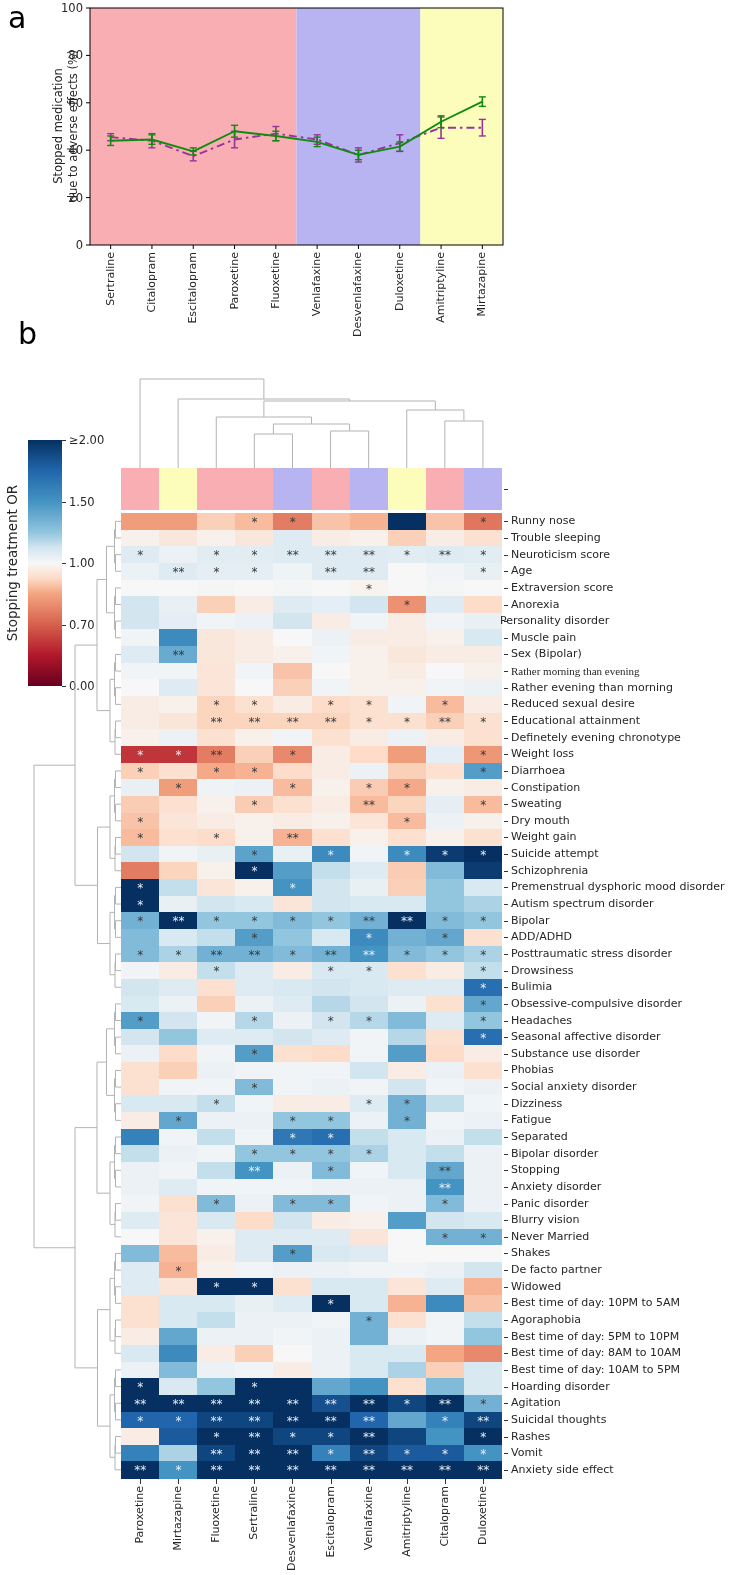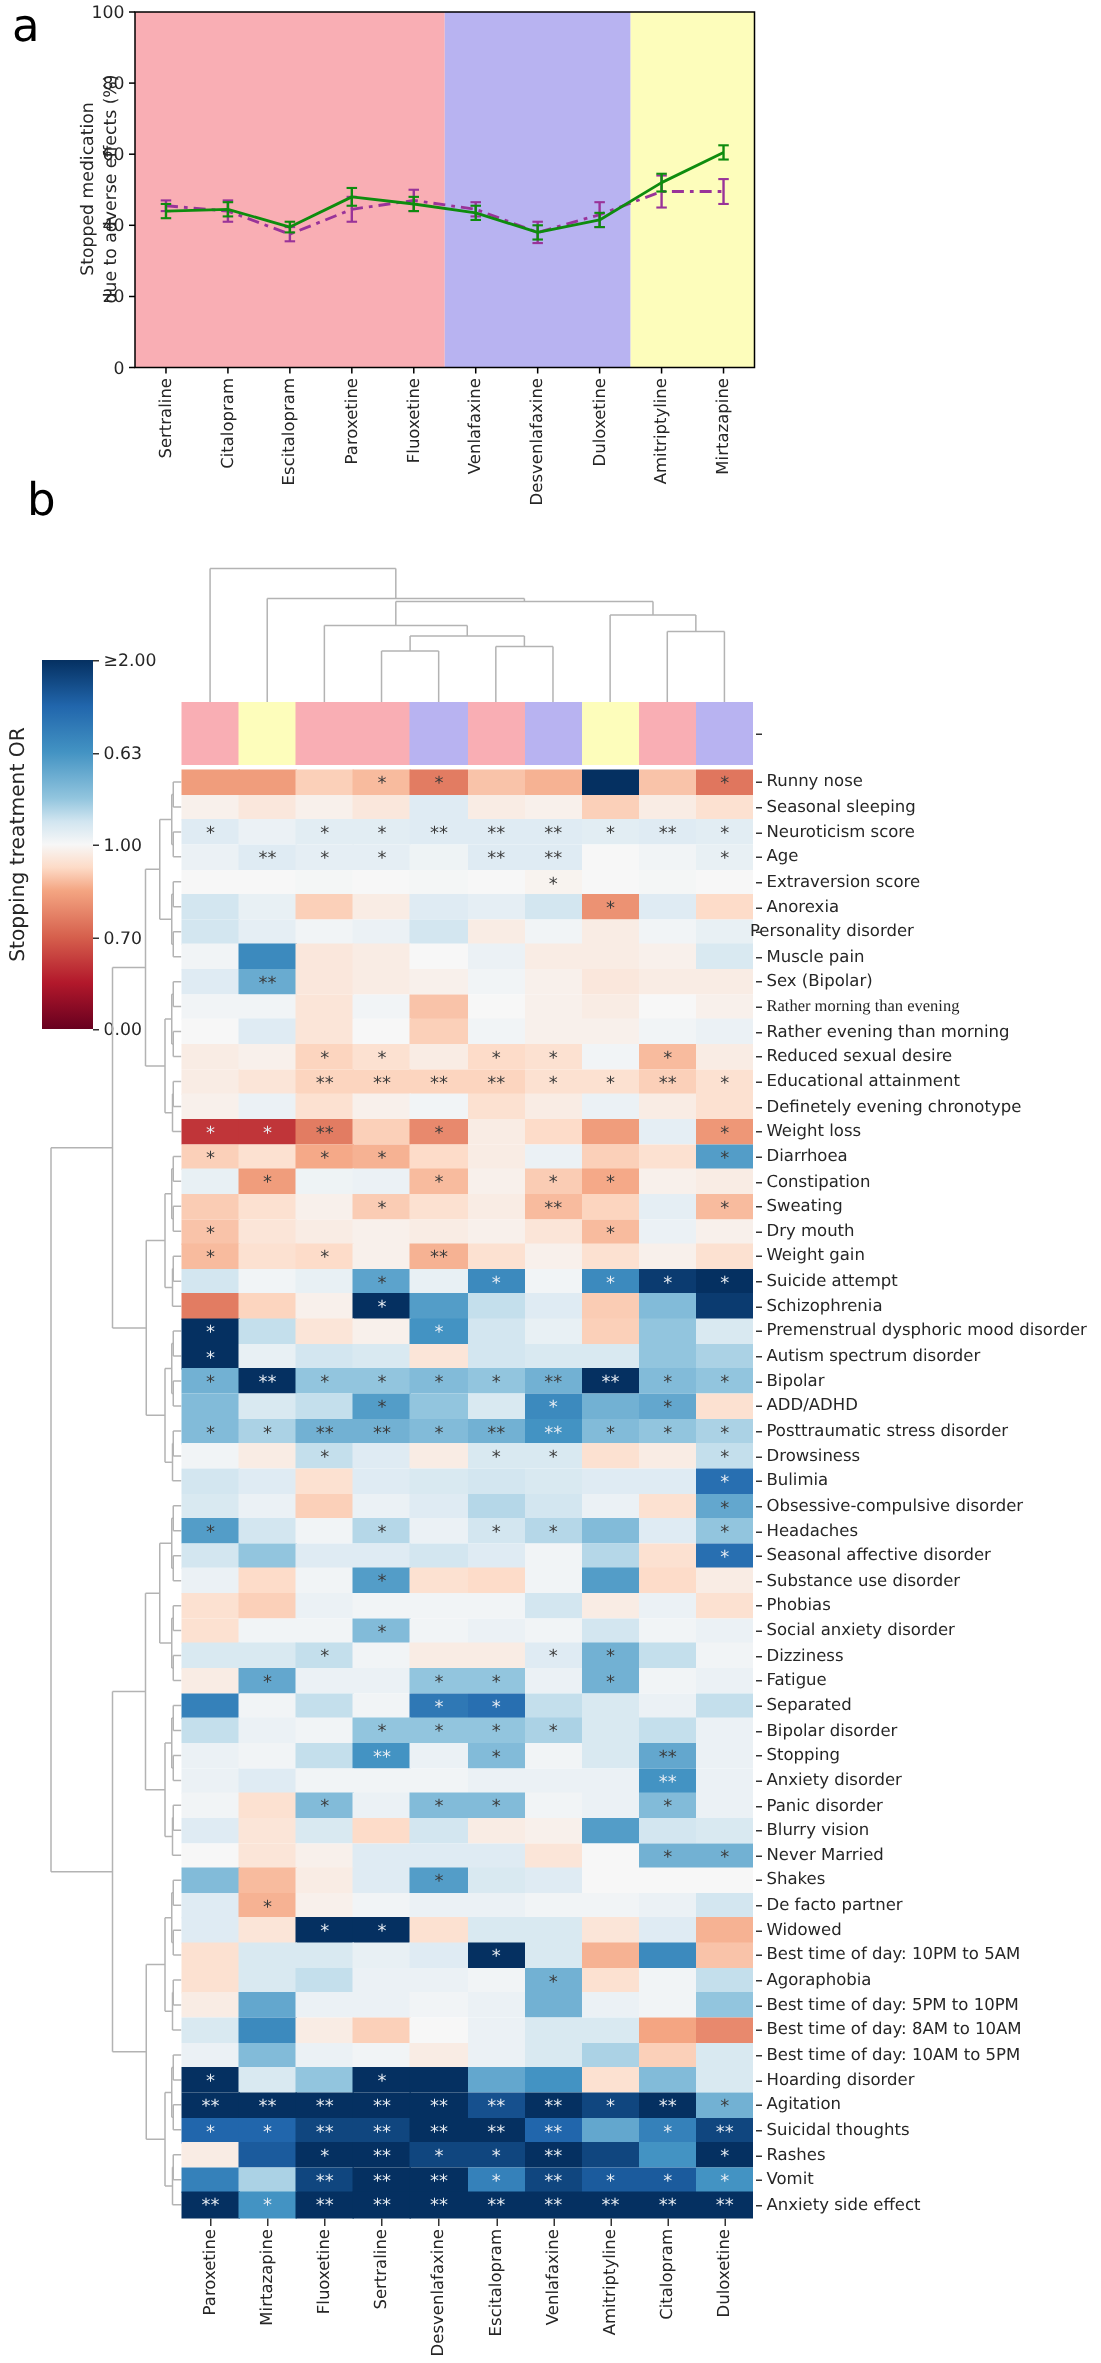--- a/index.html
+++ b/index.html
@@ -141,21 +141,21 @@
 
   <div class="panel-letter" style="left:18px;top:316px;">b</div>
 
   <div id="cbar">
     <div class="cbar-grad"></div>
   </div>
   <div id="cbarTicks">
       <div class="cbtickmark" style="left: 62px; top: 440px;"></div>
       <div class="cbtick" style="left: 69px; top: 433px;">≥2.00</div>
       <div class="cbtickmark" style="left: 62px; top: 501.5px;"></div>
-      <div class="cbtick" style="left: 69px; top: 494.5px;">0.63</div>
+      <div class="cbtick" style="left: 69px; top: 494.5px;">1.50</div>
       <div class="cbtickmark" style="left: 62px; top: 563px;"></div>
       <div class="cbtick" style="left: 69px; top: 556px;">1.00</div>
       <div class="cbtickmark" style="left: 62px; top: 624.5px;"></div>
       <div class="cbtick" style="left: 69px; top: 617.5px;">0.70</div>
       <div class="cbtickmark" style="left: 62px; top: 686px;"></div>
       <div class="cbtick" style="left: 69px; top: 679px;">0.00</div>
     </div>
   <div id="cbarLabel">Stopping treatment OR</div>
 
   <svg id="colDendro" style="left:0;top:375px;" width="734" height="95" viewBox="0 375 734 95">
@@ -1300,21 +1300,21 @@
       </div>
       <div class="cell" style="left: 425.8px; top: 1461.48px; width: 38.6px; height: 17.14px; background: rgb(5, 48, 97);">
         <span style="line-height: 16.64px; color: rgb(233, 238, 244);">**</span>
       </div>
       <div class="cell" style="left: 463.9px; top: 1461.48px; width: 38.6px; height: 17.14px; background: rgb(5, 48, 97);">
         <span style="line-height: 16.64px; color: rgb(233, 238, 244);">**</span>
       </div>
     </div>
   <div id="rowLabels">
       <div class="rowlab" style="left: 511px; top: 514.32px;">Runny nose</div>
-      <div class="rowlab" style="left: 511px; top: 530.96px;">Seasonal sleeping</div>
+      <div class="rowlab" style="left: 511px; top: 530.96px;">Trouble sleeping</div>
       <div class="rowlab" style="left: 511px; top: 547.6px;">Neuroticism score</div>
       <div class="rowlab" style="left: 511px; top: 564.24px;">Age</div>
       <div class="rowlab" style="left: 511px; top: 580.88px;">Extraversion score</div>
       <div class="rowlab" style="left: 511px; top: 597.52px;">Anorexia</div>
       <div class="rowlab" style="left: 500px; top: 614.16px;">Personality disorder</div>
       <div class="rowlab" style="left: 511px; top: 630.8px;">Muscle pain</div>
       <div class="rowlab" style="left: 511px; top: 647.44px;">Sex (Bipolar)</div>
       <div class="rowlab" style="left: 511px; top: 664.08px; font-family: Liberation Serif, serif;">Rather morning than evening</div>
       <div class="rowlab" style="left: 511px; top: 680.72px;">Rather evening than morning</div>
       <div class="rowlab" style="left: 511px; top: 697.36px;">Reduced sexual desire</div>

